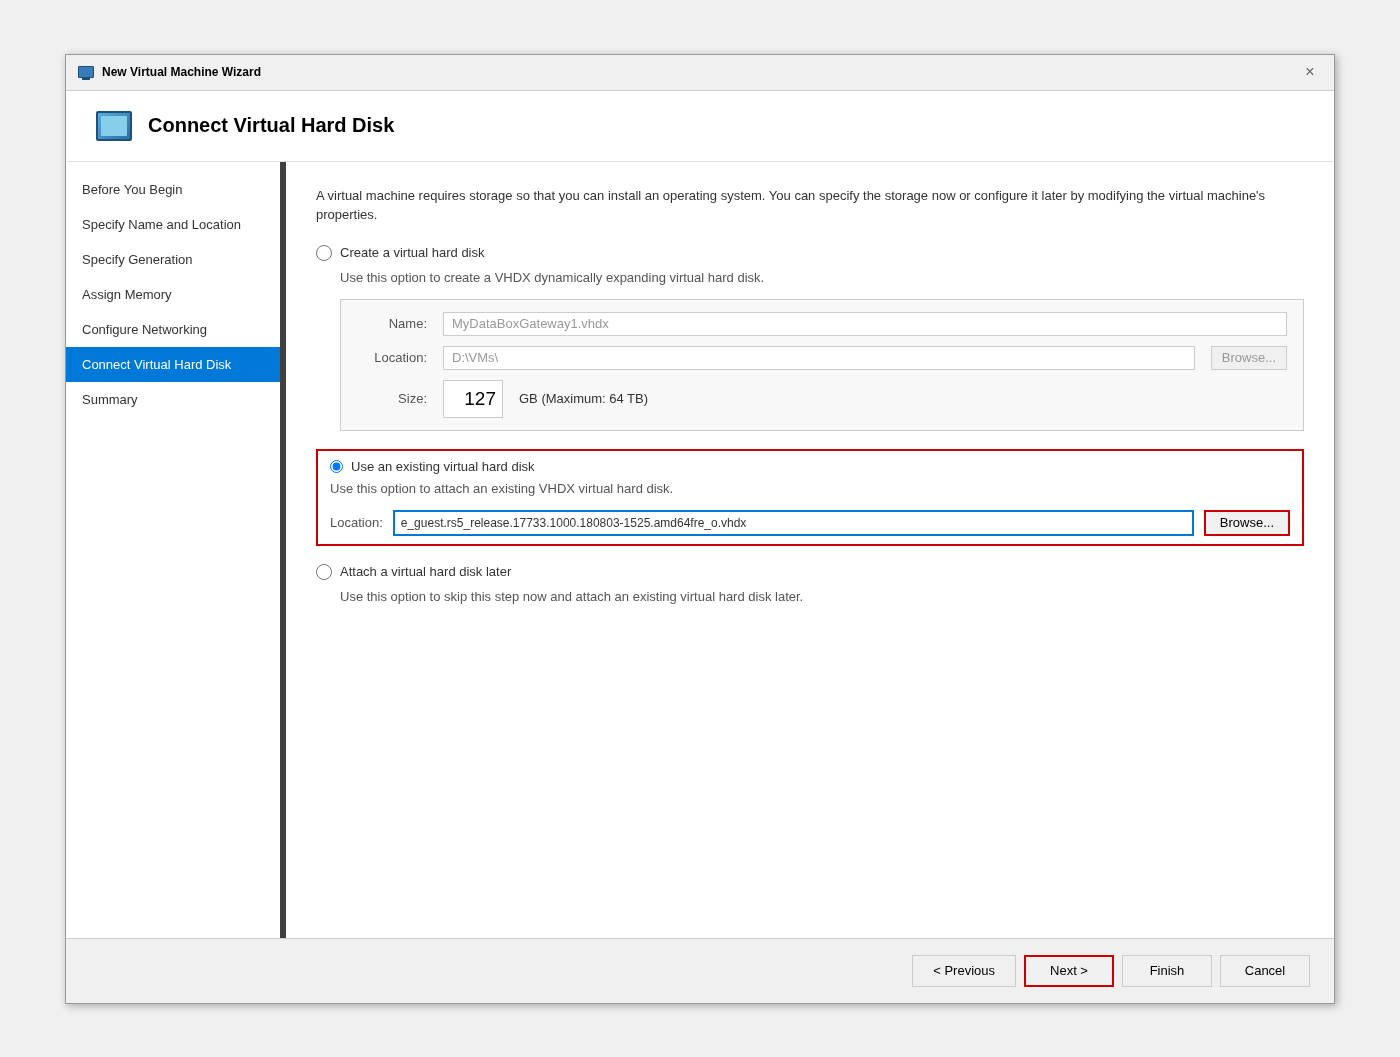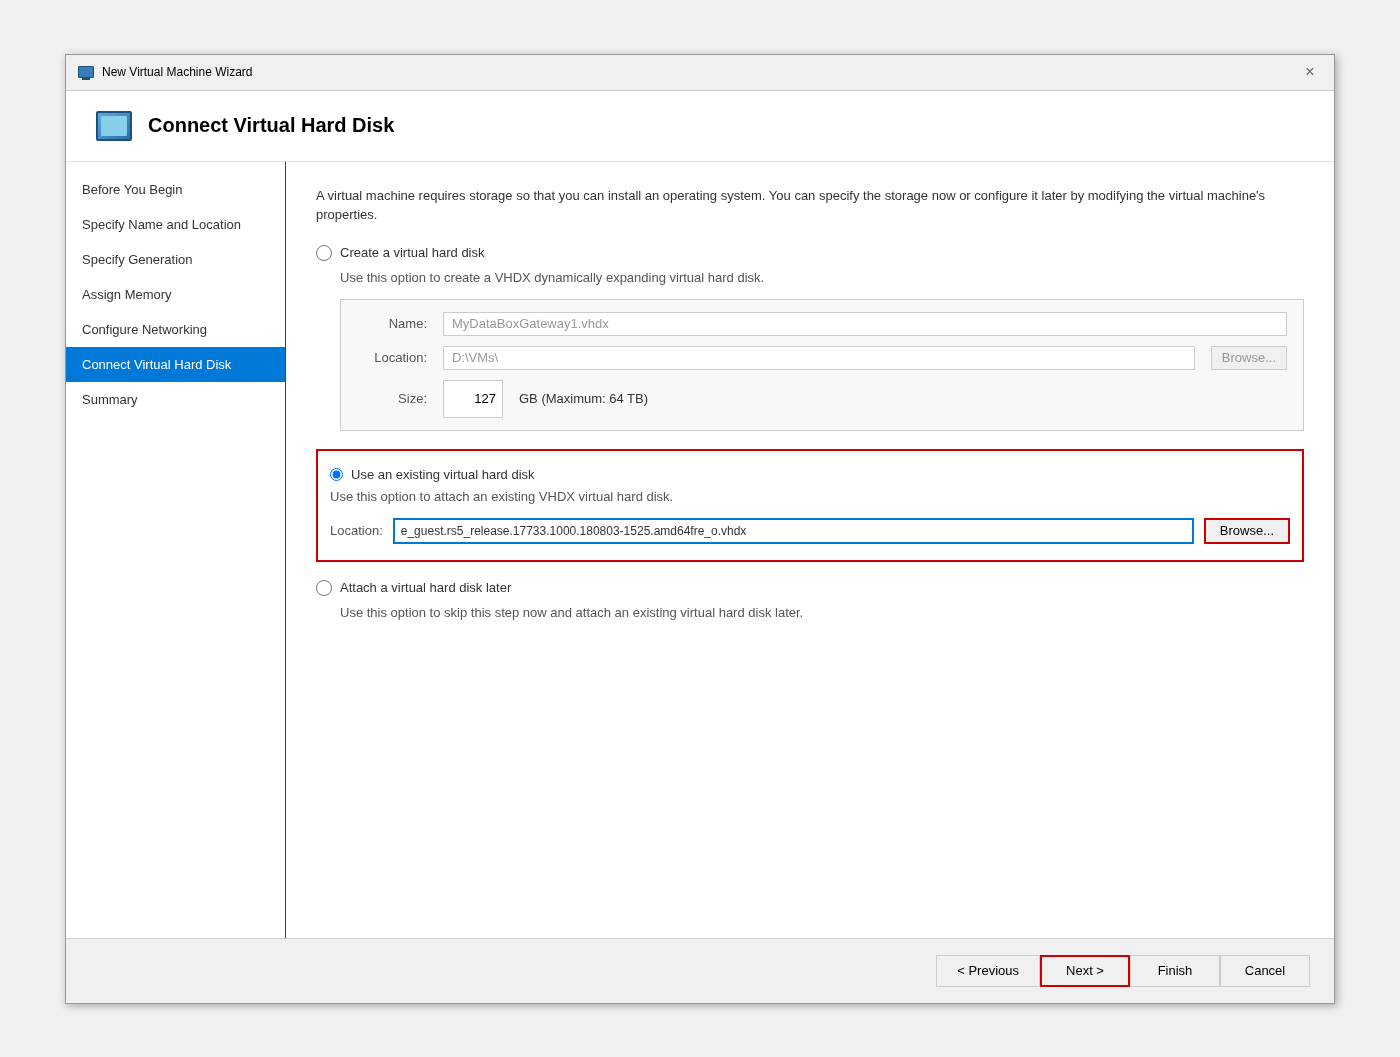--- a/index.html
+++ b/index.html
@@ -51,20 +51,21 @@
       bottom: -3px;
       left: 50%;
       transform: translateX(-50%);
       width: 8px;
       height: 2px;
       background: #1a5276;
     }
     .title-text {
       font-size: 12px;
       color: #000;
+      font-weight: bold;
     }
     .close-btn {
       width: 24px;
       height: 24px;
       background: none;
       border: none;
       cursor: pointer;
       font-size: 16px;
       color: #666;
       display: flex;
@@ -108,21 +109,21 @@
 
     .main-content {
       display: flex;
       flex: 1;
       overflow: hidden;
     }
 
     .sidebar {
       width: 220px;
       background: #fff;
-      border-right: 1px solid #404040;
+      border-right: 6px solid #404040;
       padding: 10px 0;
       flex-shrink: 0;
     }
     .sidebar-item {
       padding: 10px 16px;
       font-size: 13px;
       color: #333;
       cursor: pointer;
     }
     .sidebar-item.active {
@@ -205,21 +206,21 @@
       font-size: 13px;
       background: #fff;
       color: #999;
     }
 
     .field-input-small {
       width: 60px;
       height: 24px;
       border: 1px solid #ccc;
       padding: 18px 6px;
-      font-size: 13px;
+      font-size: 19px;
       background: #fff;
       text-align: right;
     }
 
     .size-unit {
       font-size: 13px;
       color: #333;
     }
 
     .browse-btn {
@@ -228,21 +229,21 @@
       border: 1px solid #ccc;
       background: #f0f0f0;
       font-size: 13px;
       cursor: pointer;
       color: #999;
     }
 
     
     .selected-section {
       border: 2px solid #cc0000;
-      padding: 16px 12px;
+      padding: 8px 12px;
       margin-bottom: 18px;
       background: #fff;
     }
 
     .selected-radio-label {
       display: flex;
       align-items: center;
       gap: 8px;
       font-size: 13px;
       color: #333;
@@ -289,21 +290,21 @@
       margin-bottom: 10px;
     }
 
     .footer {
       padding: 16px 24px;
       border-top: 1px solid #ccc;
       background: #f0f0f0;
       display: flex;
       justify-content: flex-end;
       align-items: flex-end;
-      gap: 0;
+      gap: 8px;
     }
 
     .footer-btn {
       height: 32px;
       min-width: 90px;
       padding: 0 20px;
       border: 1px solid #ccc;
       background: #f0f0f0;
       font-size: 13px;
       cursor: pointer;

